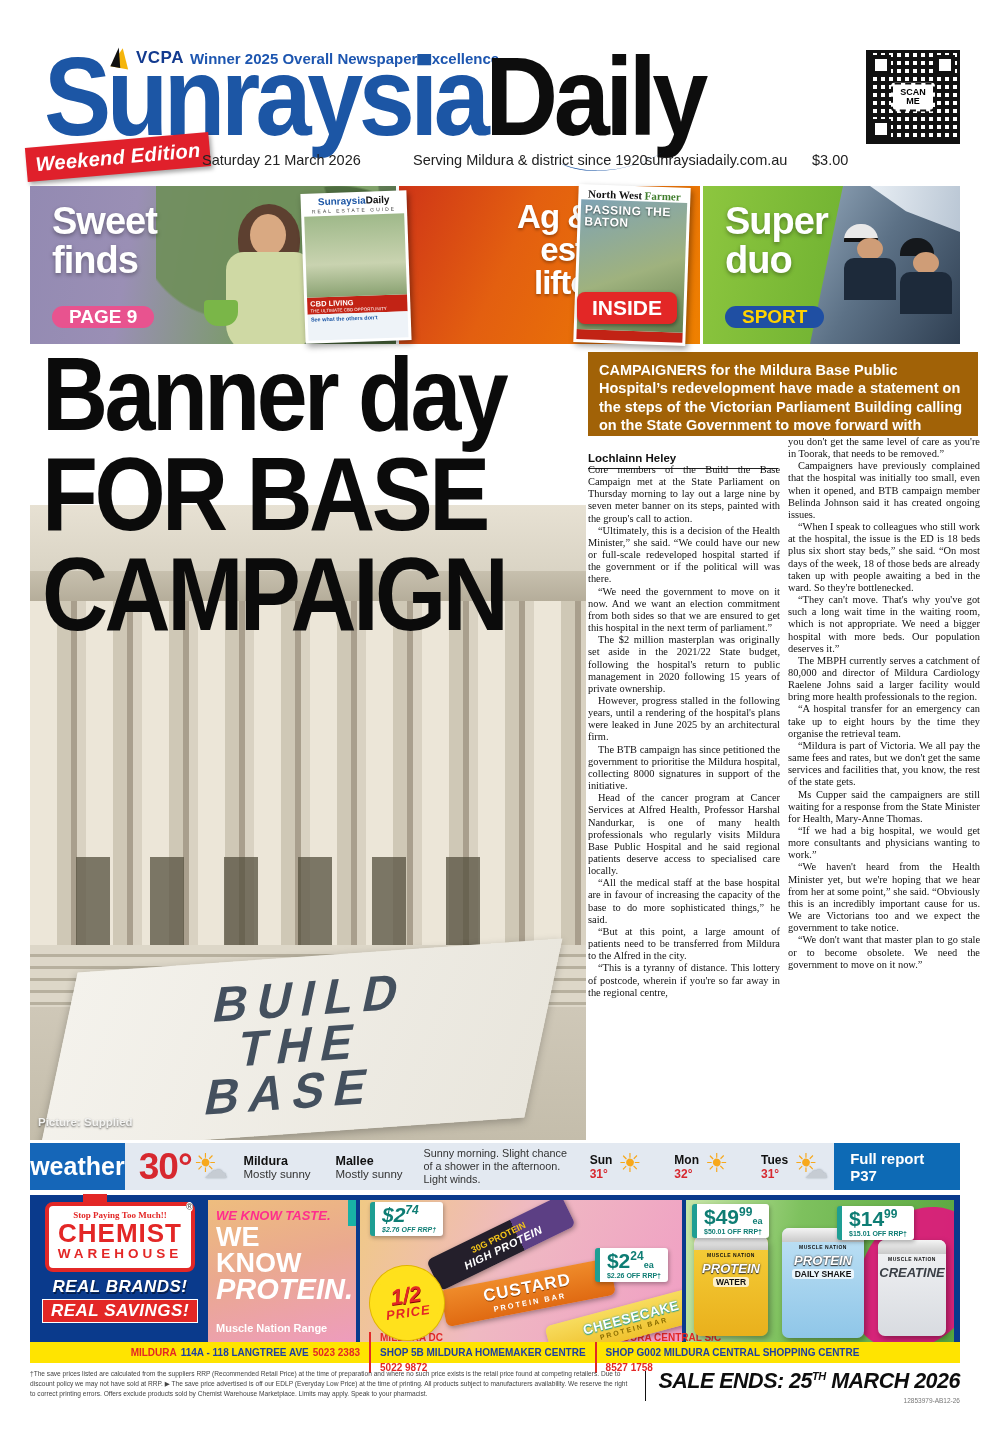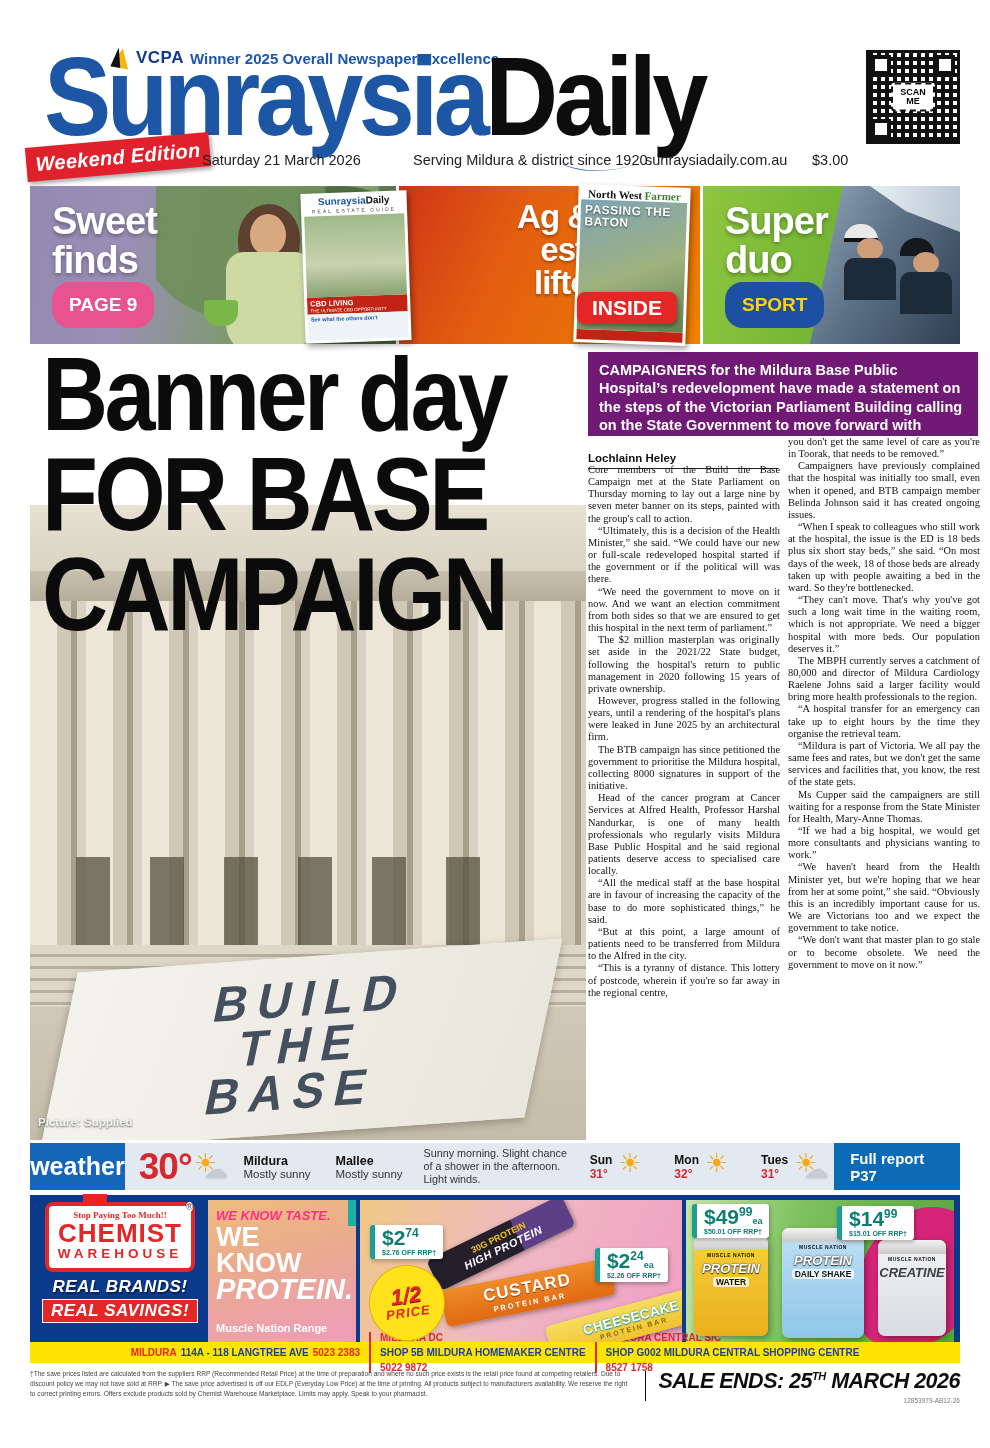--- a/index.html
+++ b/index.html
@@ -36,21 +36,21 @@
   .panel { position:relative; overflow:hidden; height:100%; }
   .p-sweet { width:366px; background:linear-gradient(100deg,#938ab2 0%,#9a8fb5 28%,#7d9a6f 58%,#55714a 100%); }
   .p-sweet .foliage { position:absolute; right:-20px; top:-30px; width:260px; height:220px; background:radial-gradient(circle at 30% 30%,#6f8f5a 0 40%,transparent 41%),radial-gradient(circle at 70% 60%,#4c6b3d 0 45%,transparent 46%),radial-gradient(circle at 55% 20%,#86a86e 0 35%,transparent 36%); opacity:.9; }
   .figure { position:absolute; left:180px; top:18px; width:130px; height:150px; }
   .figure .hair { position:absolute; left:28px; top:0; width:62px; height:70px; border-radius:50% 50% 45% 45%; background:#5d4030; }
   .figure .face { position:absolute; left:40px; top:10px; width:36px; height:42px; border-radius:50%; background:#d9a982; }
   .figure .dress { position:absolute; left:16px; top:48px; width:86px; height:102px; border-radius:18px 18px 30px 30px; background:#cfd9a4; }
   .figure .basket1 { position:absolute; left:-6px; top:96px; width:34px; height:26px; border-radius:4px 4px 14px 14px; background:#7ab648; }
   .figure .basket2 { position:absolute; right:-12px; top:88px; width:36px; height:26px; border-radius:4px 4px 14px 14px; background:#e07820; }
   .promo-title { position:absolute; left:22px; top:16px; color:#fff; font-weight:bold; font-size:38px; line-height:1.02; letter-spacing:-1px; text-shadow:0 2px 4px rgba(0,0,0,.35); }
-  .badge { position:absolute; left:22px; bottom:16px; border-radius:18px; color:#fff; font-weight:bold; font-size:19px; padding:12px 17px; }
+  .badge { position:absolute; left:22px; bottom:16px; border-radius:18px; color:#fff; font-weight:bold; font-size:19px; padding:0 17px; }
   .badge-page { background:#e8538f; }
   .p-lift { width:301px; background:linear-gradient(115deg,#cf3517 0%,#e35f10 38%,#ef8100 100%); overflow:visible; }
   .lift-title { position:absolute; left:108px; top:14px; width:156px; text-align:center; color:#fff; font-weight:bold; font-size:33px; line-height:1.0; letter-spacing:-1px; text-shadow:0 2px 3px rgba(0,0,0,.3); }
   .cover { position:absolute; background:#fff; box-shadow:2px 3px 6px rgba(0,0,0,.4); padding:3px; display:flex; flex-direction:column; }
   .cover1 { left:-96px; top:6px; width:106px; height:150px; transform:rotate(-2deg); }
   .cover1 .mh { font-weight:bold; font-size:10px; text-align:center; color:#1c56a5; }
   .cover1 .mh b { color:#111; }
   .cover1 .sub { font-size:5px; letter-spacing:2px; text-align:center; color:#444; margin:1px 0 2px; }
   .cover1 .img { flex:1; background:linear-gradient(180deg,#9fb98a,#c9d3b0 60%,#8aa272); position:relative; }
   .cover1 .strip { background:#c22315; color:#fff; font-weight:bold; font-size:7.5px; padding:2px 3px 1px; }
@@ -81,21 +81,21 @@
   .photo .columns { position:absolute; left:0; top:96px; width:100%; height:344px; background:repeating-linear-gradient(90deg,#ece6d8 0 27px,#cfc8b6 27px 41px,#a99f8d 41px 47px,#d9d2c2 47px 56px); }
   .photo .doors { position:absolute; left:0; top:352px; width:100%; height:88px; display:flex; gap:40px; padding:0 46px; }
   .photo .door { width:34px; height:88px; background:#55503f; opacity:.75; }
   .photo .steps { position:absolute; left:0; top:440px; width:100%; height:62px; background:repeating-linear-gradient(180deg,#ddd7c8 0 9px,#b7b09e 9px 12px); }
   .photo .plaza { position:absolute; left:0; top:502px; width:100%; height:133px; background:linear-gradient(180deg,#cfc8b8,#c4bdab); }
   .banner { position:absolute; left:28px; top:452px; width:486px; height:176px; background:linear-gradient(100deg,#f4f2ec,#e9e6dd); transform:rotate(-4deg) skewX(-16deg); box-shadow:0 3px 8px rgba(0,0,0,.25); display:flex; flex-direction:column; align-items:center; justify-content:center; }
   .banner .bl { color:#44505e; font-weight:bold; font-size:47px; line-height:.98; letter-spacing:10px; transform:scaleY(1.05); }
   .caption { position:absolute; left:8px; bottom:12px; color:#f4f4f2; font-size:11.5px; font-weight:bold; text-shadow:0 1px 2px rgba(0,0,0,.6); }
   .headline { position:absolute; left:42px; top:344px; width:600px; z-index:5; }
   .hl-line { font-weight:bold; font-size:104px; line-height:100px; letter-spacing:-4px; color:#0b0b0b; transform:scaleX(.88); transform-origin:left; white-space:nowrap; }
-  .standfirst { position:absolute; left:588px; top:352px; width:390px; height:84px; background:#701a75; color:#fff; font-weight:bold; font-size:14.5px; line-height:1.26; padding:9px 11px; }
+  .standfirst { position:absolute; left:588px; top:352px; width:390px; height:84px; background:#a16207; color:#fff; font-weight:bold; font-size:14.5px; line-height:1.26; padding:9px 11px; }
   .byline { position:absolute; left:588px; top:440px; width:190px; font-weight:bold; font-size:11.5px; color:#111; border-bottom:1.5px solid #222; padding-bottom:4px;margin-top:12px; }
   .col { position:absolute; width:192px; overflow:hidden; font-family:"Liberation Serif",serif; font-size:10.4px; line-height:12.15px; text-align:justify; color:#111; }
   .col p + p { text-indent:10px; }
   .col1 { left:588px; top:464px; height:676px; }
   .col2 { left:788px; top:436px; height:704px; }
 
   
   .weather { position:absolute; left:30px; top:1143px; width:930px; height:47px; background:#e3e9f1; display:flex; align-items:center; }
   .w-label { background:#1566b8; color:#fff; font-weight:bold; font-size:25px; width:106px; height:100%; display:flex; align-items:center; justify-content:center; }
   .w-temp { color:#d7282f; font-weight:bold; font-size:37px; margin-left:14px; letter-spacing:-1px; }
@@ -393,21 +393,21 @@
       </div>
 
       <div class="taste">
         <div class="t1">WE KNOW TASTE.</div>
         <div class="t2">WE KNOW</div>
         <div class="t3">PROTEIN.</div>
         <div class="t4">Muscle Nation Range</div>
       </div>
 
       <div class="prods">
-        <div class="tag" style="left:10px; top:25px;">
+        <div class="tag" style="left:10px; top:2px;font-style:italic;">
           <div class="pr"><span>$2</span><sup>74</sup><span class="ea"></span></div>
           <div class="sv">$2.76 OFF RRP†</div>
         </div>
         <div class="tag" style="right:14px; top:48px;">
           <div class="pr"><span>$2</span><sup>24</sup><span class="ea">ea</span></div>
           <div class="sv">$2.26 OFF RRP†</div>
         </div>
         <div class="bar bar1">
           <div class="b1a">30G PROTEIN</div>
           <div class="b1b">HIGH PROTEIN</div>

